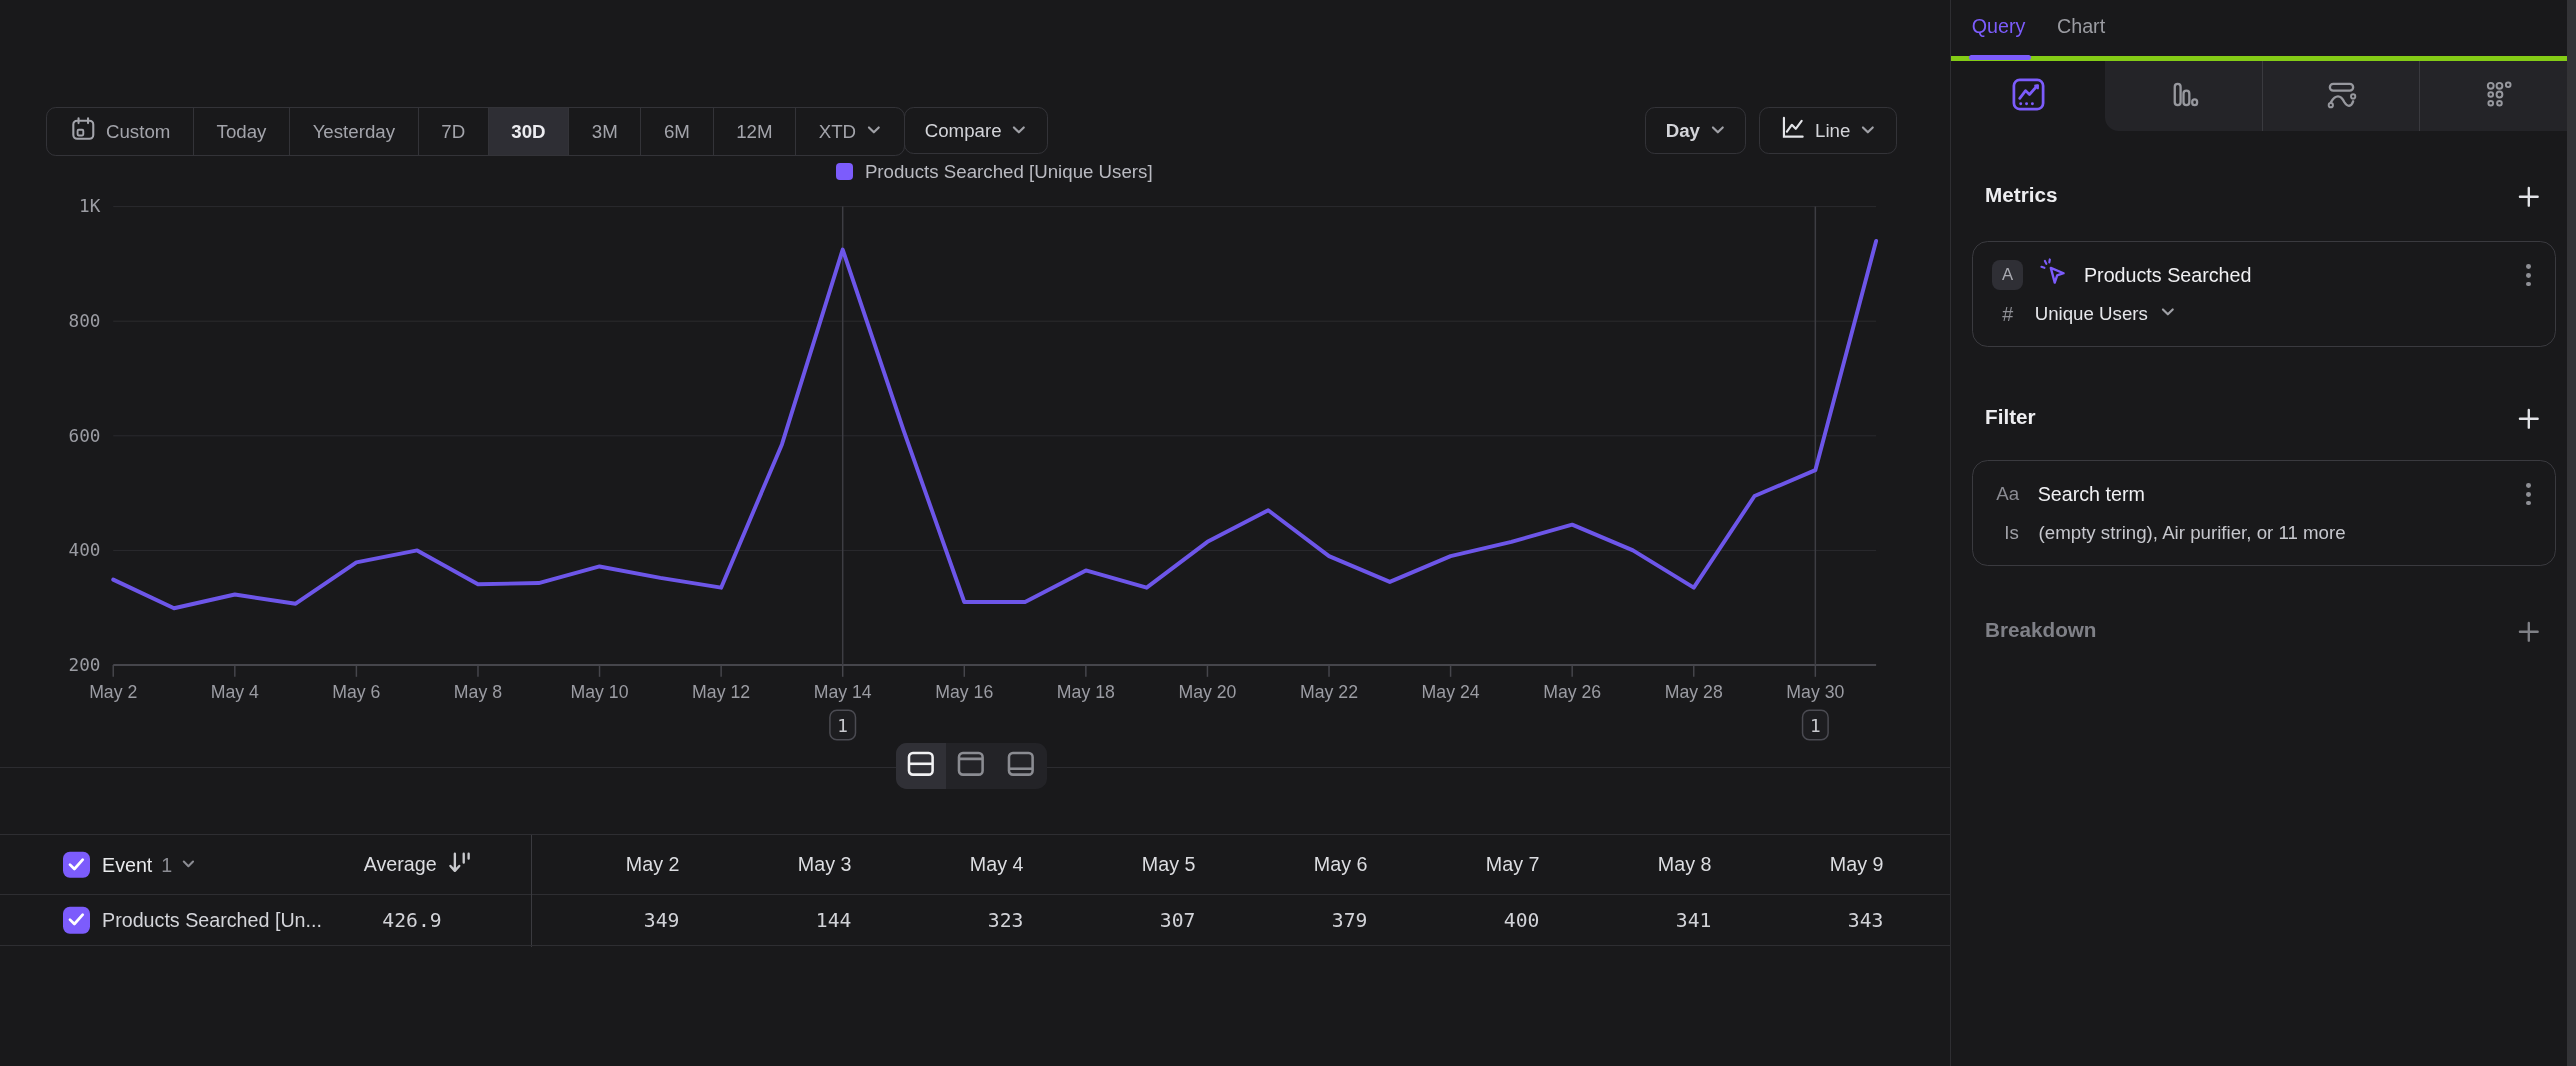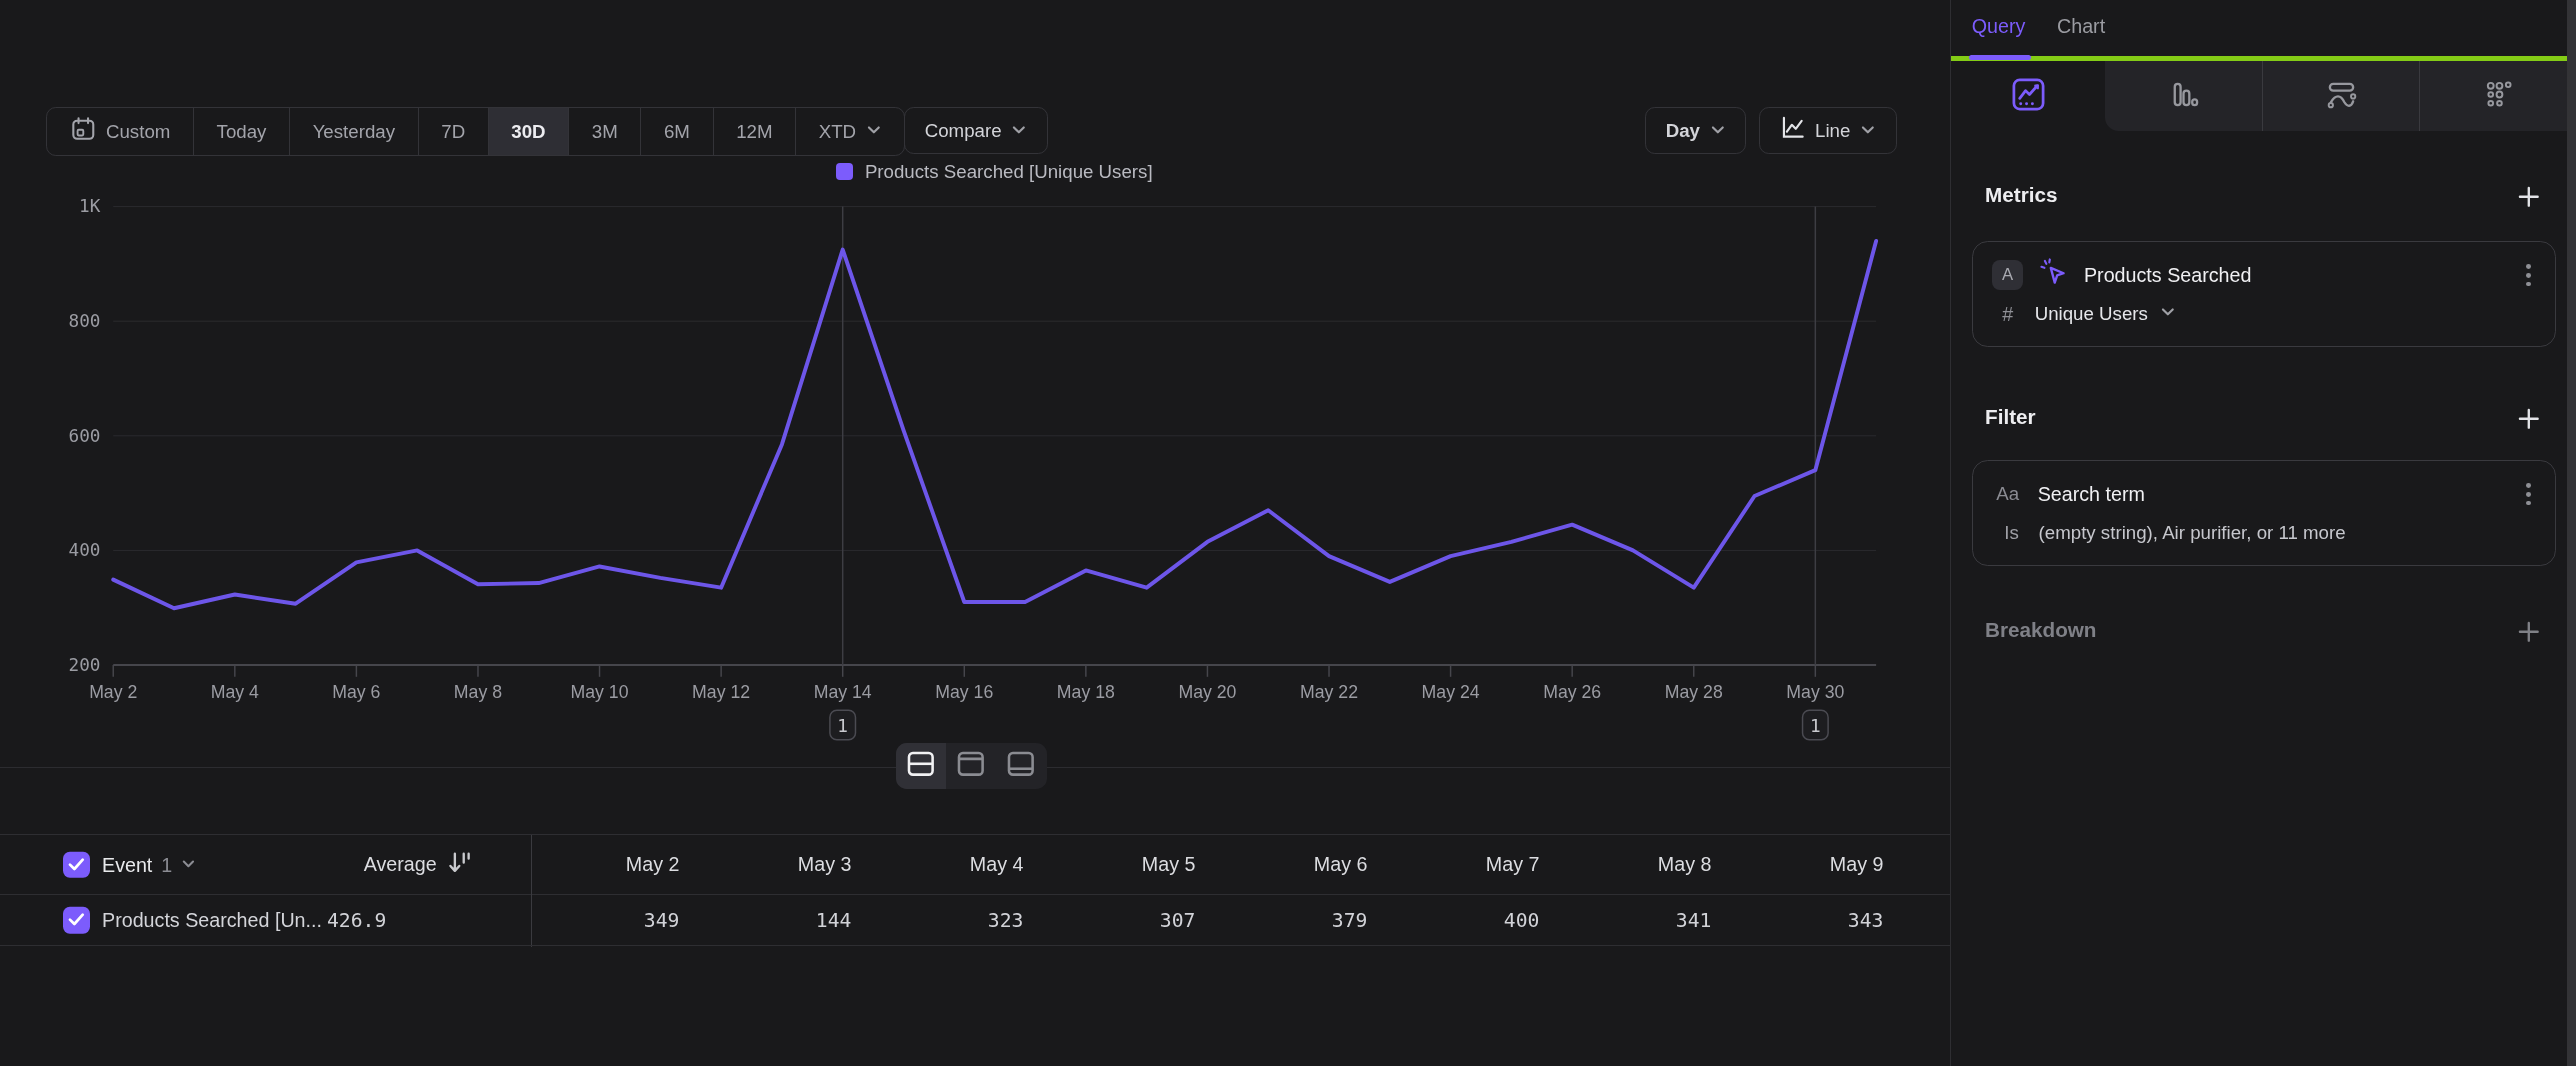--- a/index.html
+++ b/index.html
@@ -40,21 +40,21 @@
   .tbl{position:absolute;left:0;top:834px;width:1950px;}
   .tbl-header{position:absolute;left:0;top:0;width:100%;height:61px;border-top:1px solid #2e2e32;
               border-bottom:1px solid #2e2e32;box-sizing:border-box;}
   .tbl-row{position:absolute;left:0;top:61px;width:100%;height:51px;border-bottom:1px solid #2e2e32;box-sizing:border-box;}
   .vsep{position:absolute;left:531px;top:0;width:1px;height:112px;background:#3a3a3f;}
   .checkbox{position:absolute;left:63px;width:26.6px;height:26.6px;border-radius:6.9px;background:var(--accent);
             display:flex;align-items:center;justify-content:center;}
   .ev-label{position:absolute;left:102px;display:flex;align-items:center;gap:8.9px;font-size:19.7px;}
   .avg-head{position:absolute;left:275px;width:197px;display:flex;align-items:center;justify-content:flex-end;gap:9.8px;
             font-size:19.7px;font-weight:500;color:#dcdde1;}
-  .avg-val{position:absolute;left:327px;width:194px;text-align:left;font-size:19.7px;color:#d2d3d8;}
+  .avg-val{position:absolute;left:315px;width:194px;text-align:center;font-size:19.7px;color:#d2d3d8;}
   .name-cell{position:absolute;left:102px;width:266px;font-size:19.7px;color:#d4d5da;white-space:nowrap;
              overflow:hidden;text-overflow:ellipsis;}
   .vmid{top:50%;transform:translateY(-50%);}
   #day-columns{position:absolute;left:531px;top:0;height:112px;display:flex;}
   .day-col{width:172px;box-sizing:border-box;text-align:right;padding-right:23.6px;}
   .day-col .h{height:61px;line-height:61px;font-size:19.7px;font-weight:500;color:#dcdde1;}
   .day-col .v{height:51px;line-height:51px;font-size:19.7px;color:#d2d3d8;}
 
   
   .panel{position:absolute;left:1950px;top:0;width:626px;height:1067px;background:#19191b;

